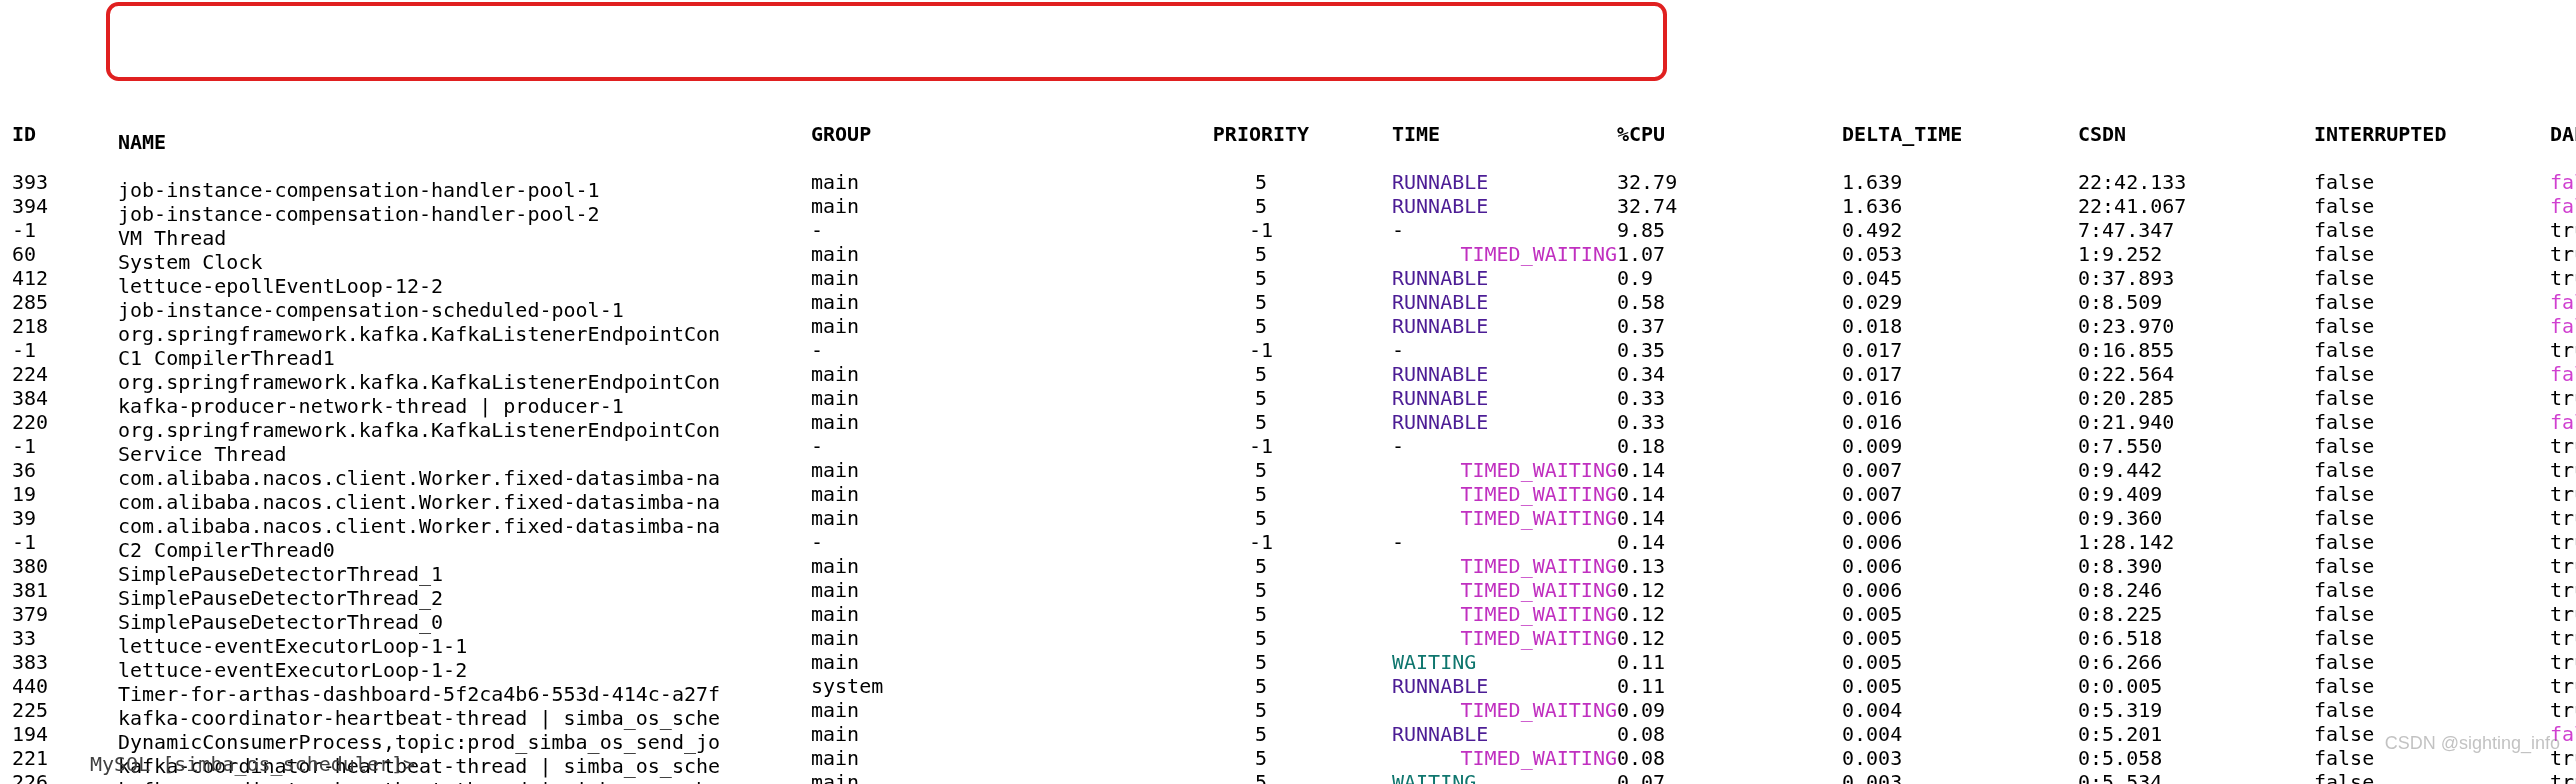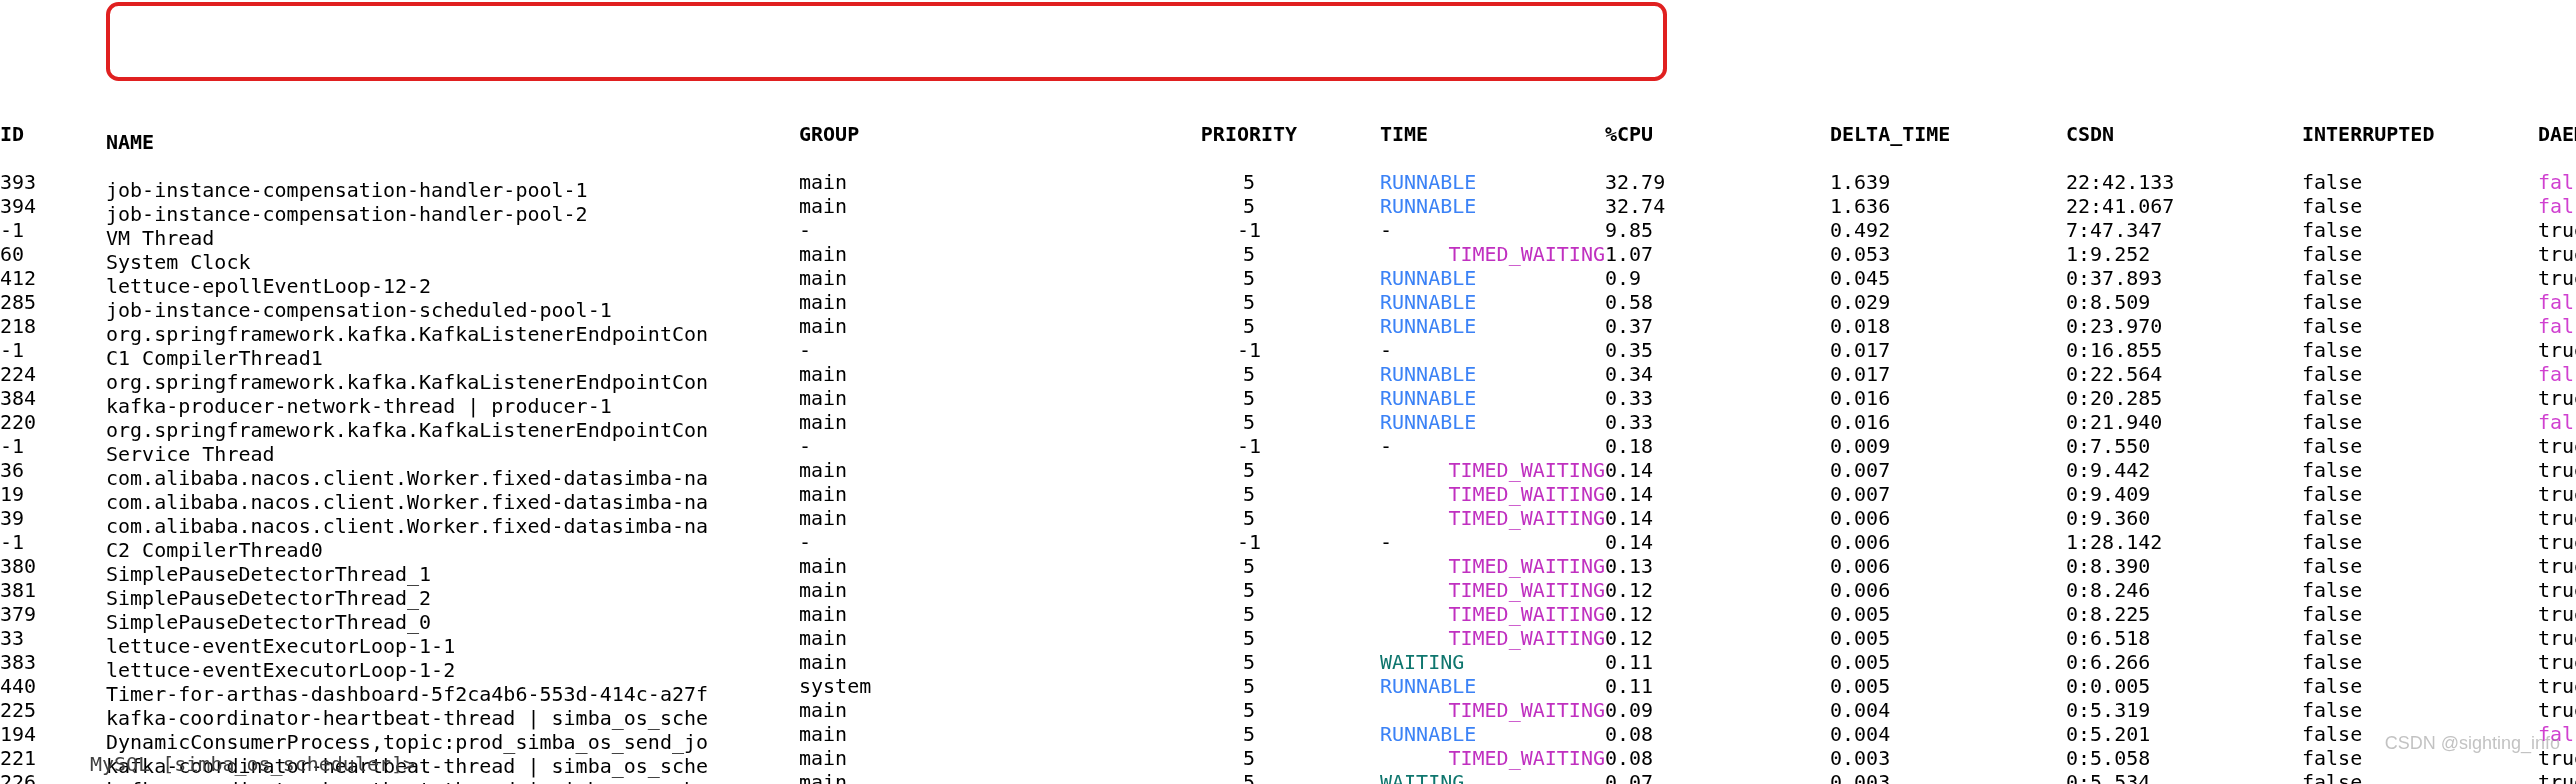--- a/index.html
+++ b/index.html
@@ -9,32 +9,32 @@
     font-size: 20px;
     line-height: 24px;
     color: #000;
     white-space: pre;
     overflow: hidden;
     width: 2576px;
     height: 785px;
     position: relative;
     padding-top: 1.8px;
   }
-  .col-id      { display:inline-block; width: 106px; vertical-align: top;}
+  .col-id      { display:inline-block; width: 106px; vertical-align: top; margin-left: 12px;}
   .col-name    { display:inline-block; width: 693px; vertical-align: top; overflow: hidden; margin-top: 8px;}
   .col-group   { display:inline-block; width: 319px; vertical-align: top;}
   .col-prio    { display:inline-block; width: 262px; vertical-align: top; text-align: center;}
   .col-state   { display:inline-block; width: 225px; vertical-align: top;}
   .col-cpu     { display:inline-block; width: 225px; vertical-align: top;}
   .col-delta   { display:inline-block; width: 236px; vertical-align: top;}
   .col-time    { display:inline-block; width: 236px; vertical-align: top;}
   .col-intr    { display:inline-block; width: 236px; vertical-align: top;}
   .col-daemon  { display:inline-block; width: 143px; vertical-align: top;}
   .header { font-weight: bold; text-decoration: underline;}
-  .state-RUNNABLE { color: #3b82f6; }
+  .state-RUNNABLE { color: #4c1d95; }
   .state-TIMED_WAITING { color: #c030c0; text-align: right; }
   .state-WAITING { color: #0f766e; }
   .daemon-false { color: #d040d0; }
   .daemon-true { }
   #highlight-box {
     position: absolute;
     left: 106px;
     top: 1.8px;
     width: 1561px;
     height: 79px;

